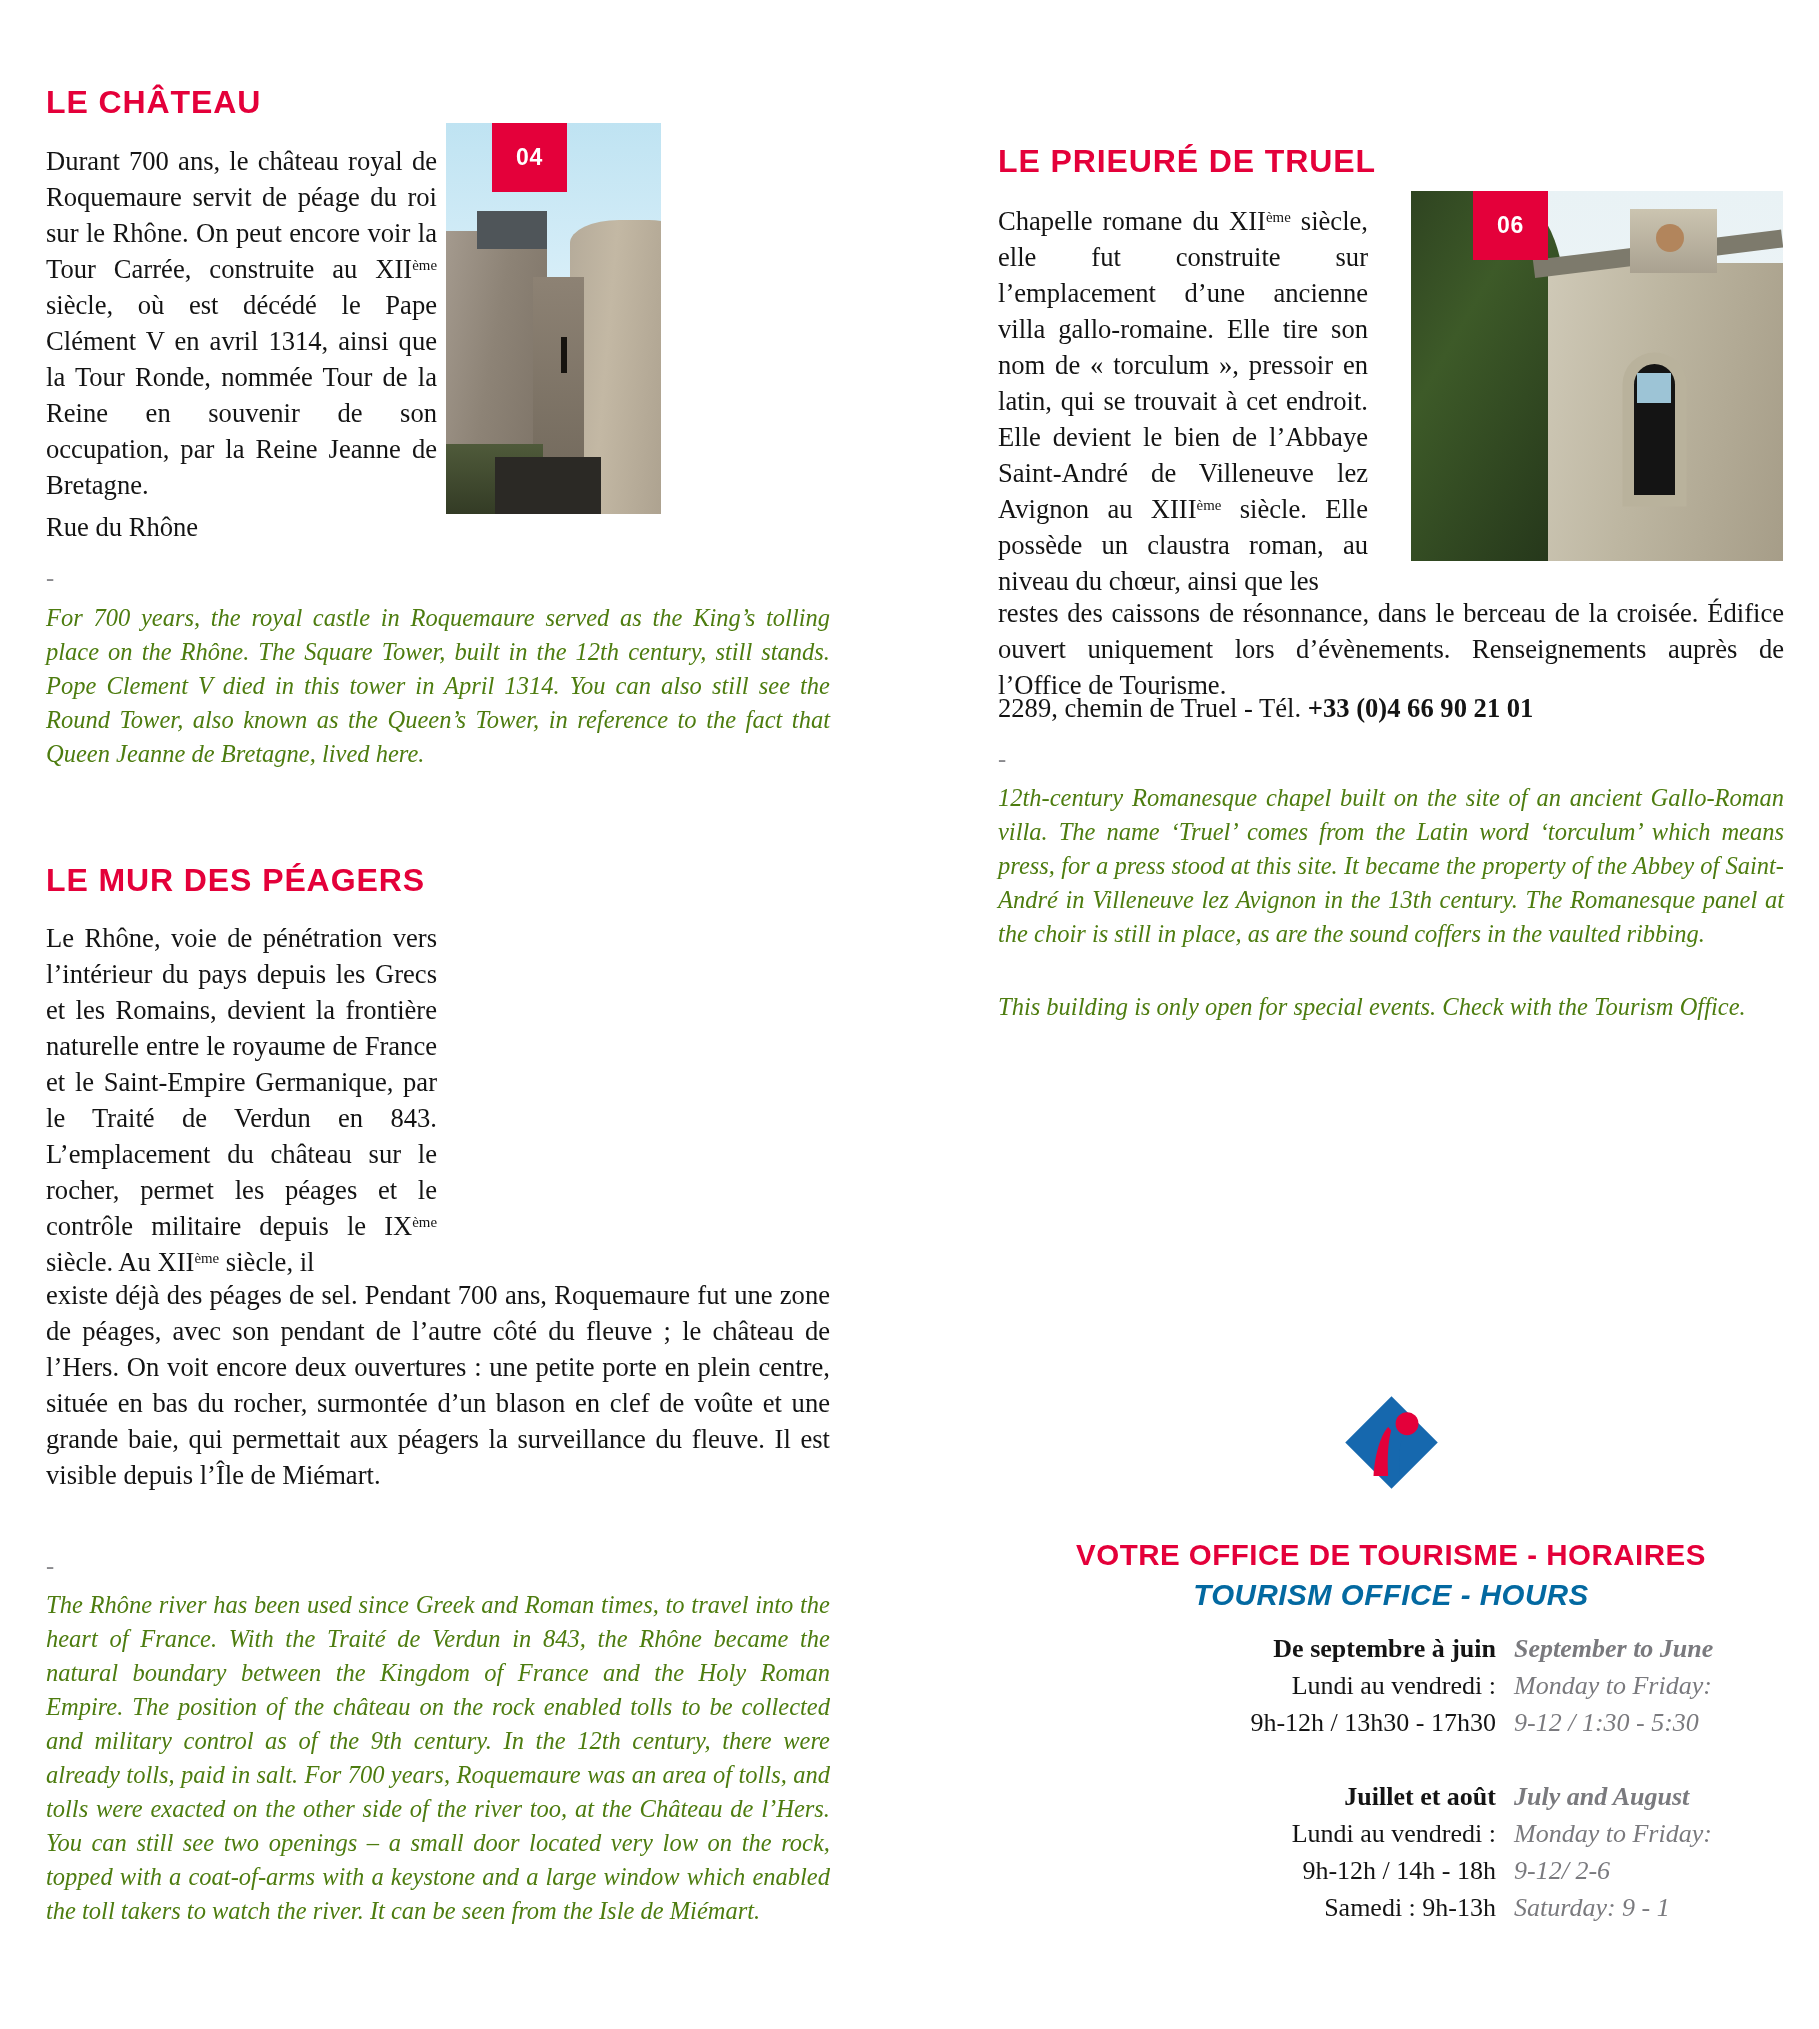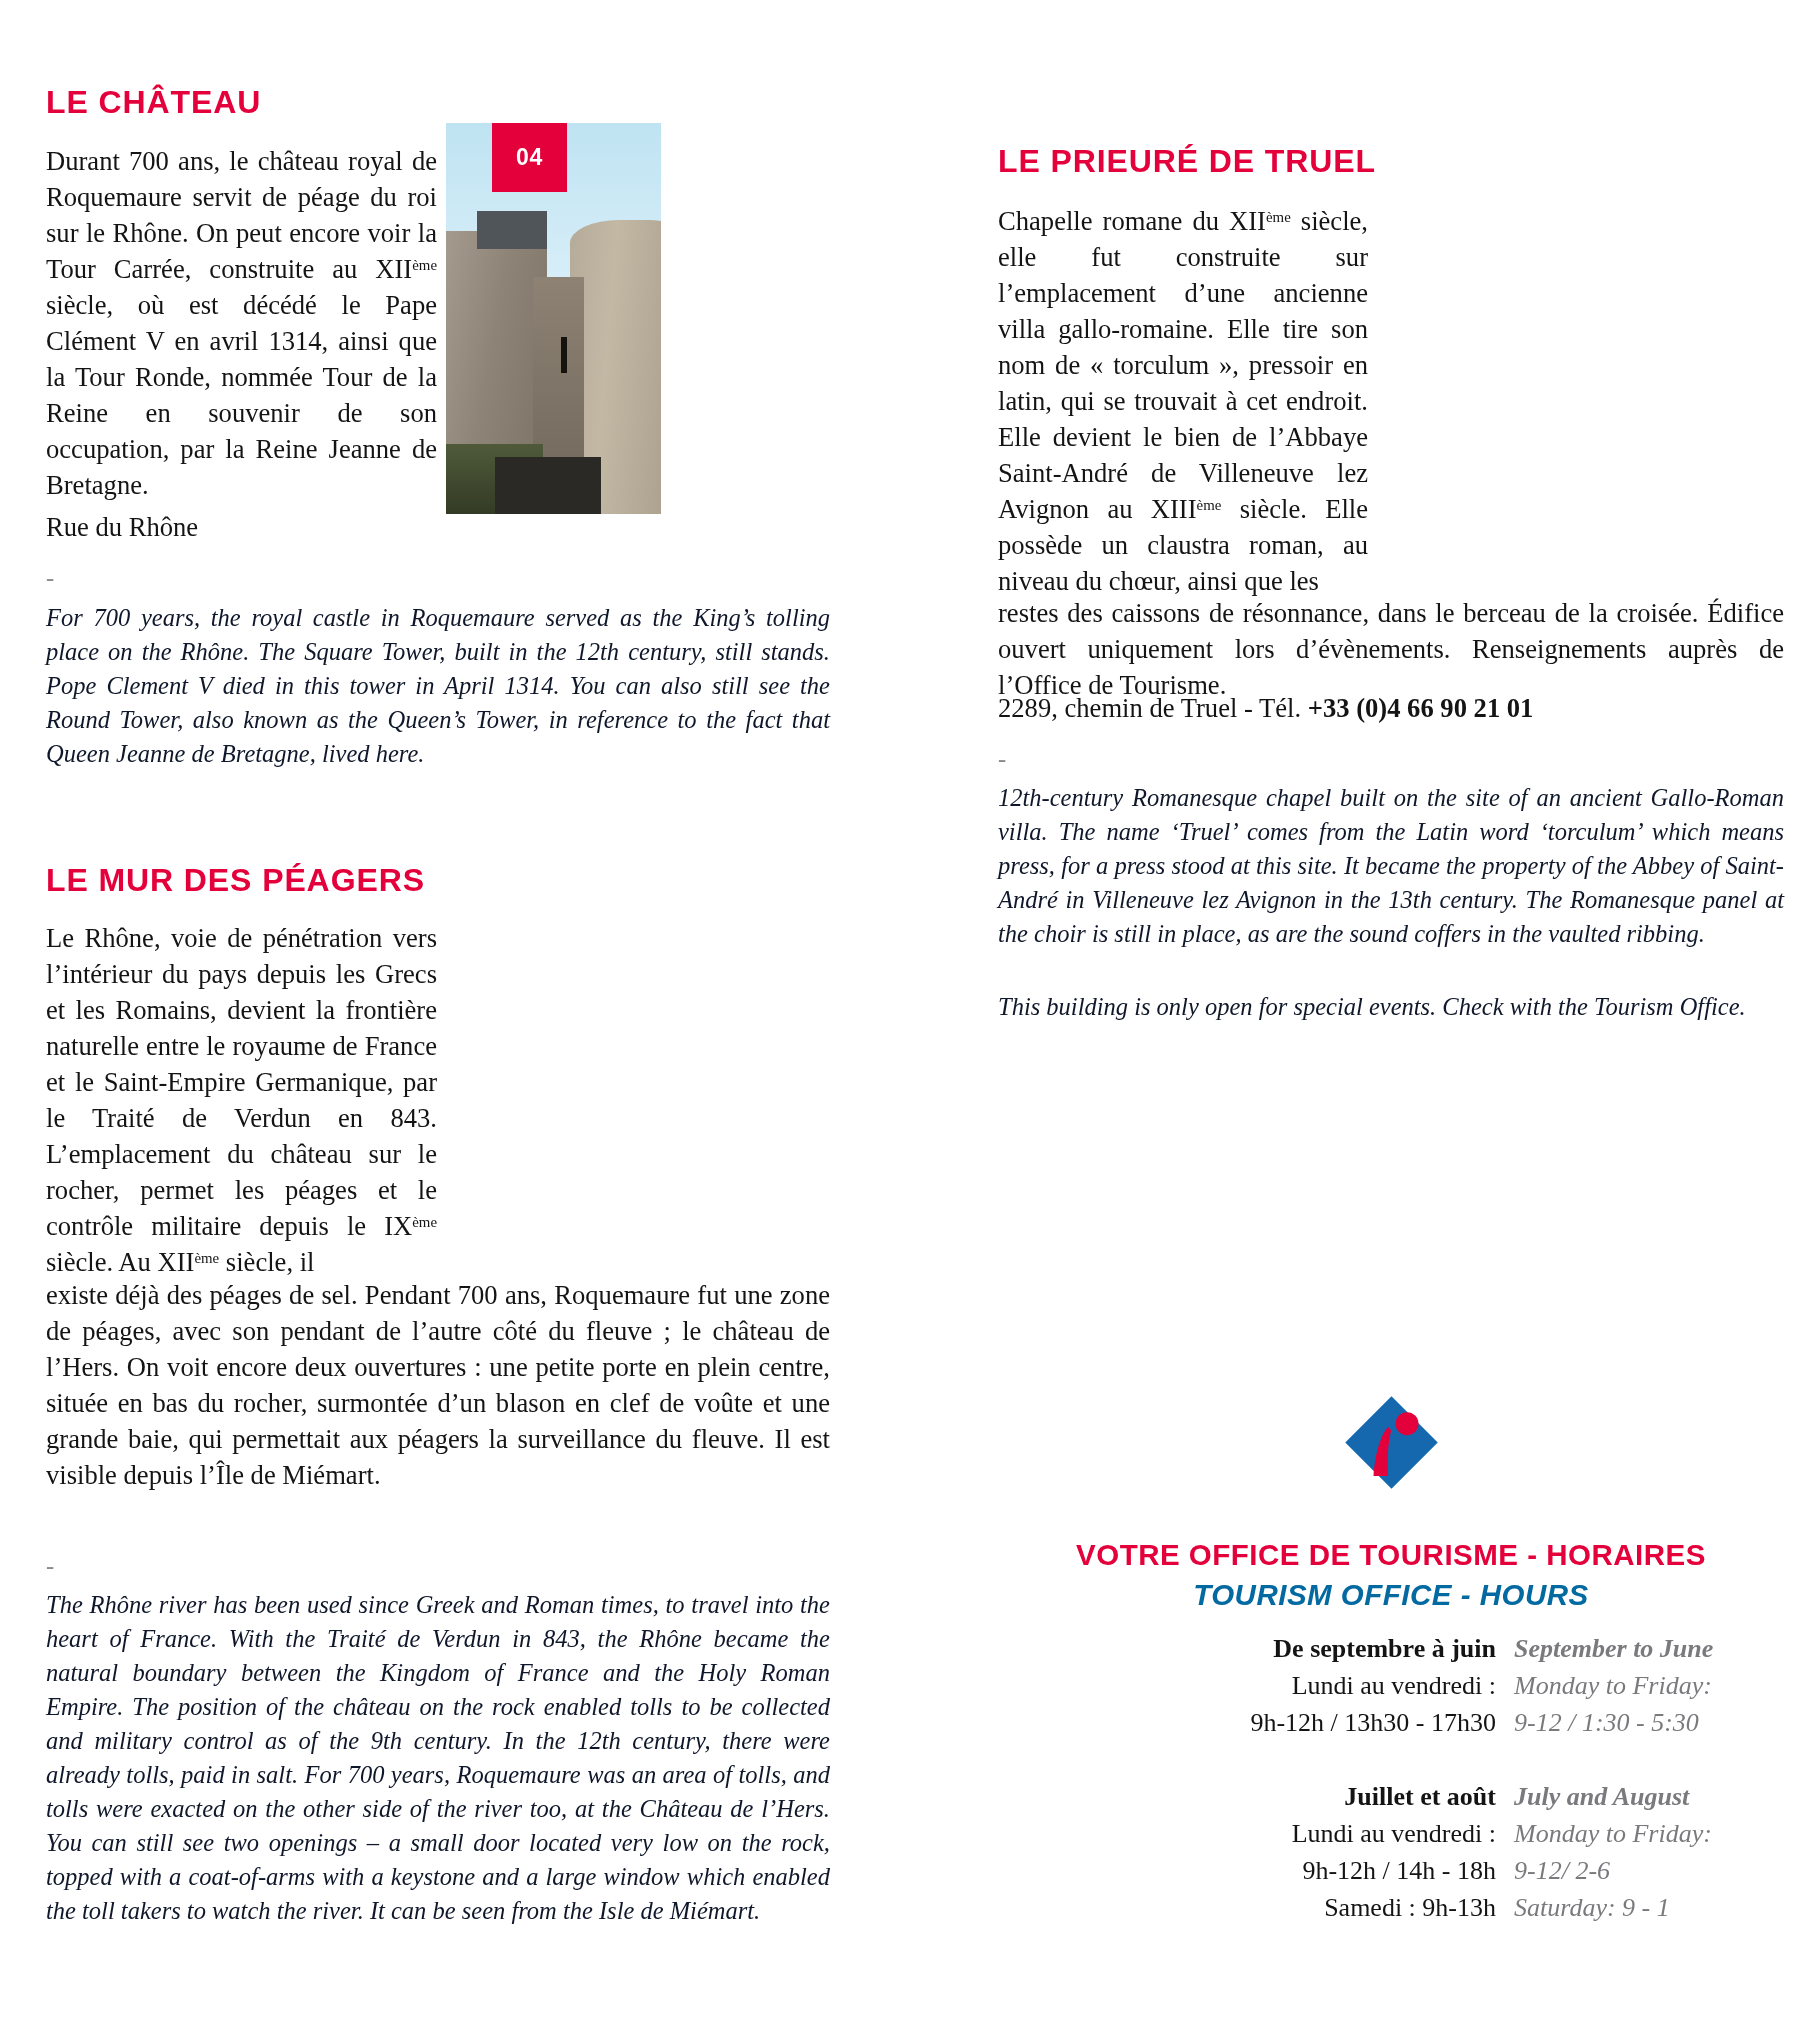--- a/index.html
+++ b/index.html
@@ -68,21 +68,21 @@
     margin: 0;
   }
   .addr b { font-weight: bold; }
 
   .en-text {
     font-family: "Liberation Serif", serif;
     font-style: italic;
     font-size: 24.5px;
     line-height: 34px;
     text-align: justify;
-    color: #0f172a;
+    color: #4d7c0f;
     margin: 0;
   }
 
   .rule-dash {
     color: #8a8a8e;
     font-family: "Liberation Serif", serif;
     font-size: 24.5px;
     line-height: 16.4px;
     margin: 0;
     letter-spacing: 0;
@@ -330,20 +330,31 @@
     <p class="fr-text abs" style="left:0; top:595px; width:786px;">restes des caissons de résonnance, dans le berceau de la croisée. Édifice ouvert uniquement lors d’évènements. Renseignements auprès de l’Office de Tourisme.</p>
 
     <p class="addr abs" style="left:0; top:690px;"><span>2289, chemin de Truel - Tél. </span><b>+33 (0)4 66 90 21 01</b></p>
 
     <p class="rule-dash abs" style="left:0; top:751px;">-</p>
 
     <p class="en-text abs" style="left:0; top:781px; width:786px;">12th-century Romanesque chapel built on the site of an ancient Gallo-Roman villa. The name ‘Truel’ comes from the Latin word ‘torculum’ which means press, for a press stood at this site. It became the property of the Abbey of Saint-André in Villeneuve lez Avignon in the 13th century. The Romanesque panel at the choir is still in place, as are the sound coffers in the vaulted ribbing.</p>
 
     <p class="en-text abs" style="left:0; top:990px; width:786px; text-align:left;">This building is only open for special events. Check with the Tourism Office.</p>
 
+    <div class="photo" id="photo-06" style="left:413px; top:191px;">
+      <div class="sky6"></div>
+      <div class="tree"></div>
+      <div class="facade"></div>
+      <div class="roofline"></div>
+      <div class="belfry"></div>
+      <div class="belfry-hole"></div>
+      <div class="window"></div>
+      <div class="window-sky"></div>
+      <div class="badge" style="left:62px; top:0; width:75px; height:69px;">06</div>
+    </div>
   </div>
 
   <div class="office-block">
 
     <div class="logo-wrap">
       <svg width="105" height="103" viewBox="0 0 128 126">
         <g transform="translate(64,63) rotate(45) translate(-40,-40)">
           <rect x="0" y="0" width="80" height="80" fill="#1668AE"></rect>
         </g>
         <path d="M60 44 C52 52 44 74 42 104 L60 104 C60 82 64 66 72 58 Z" fill="#E4003A"></path>

